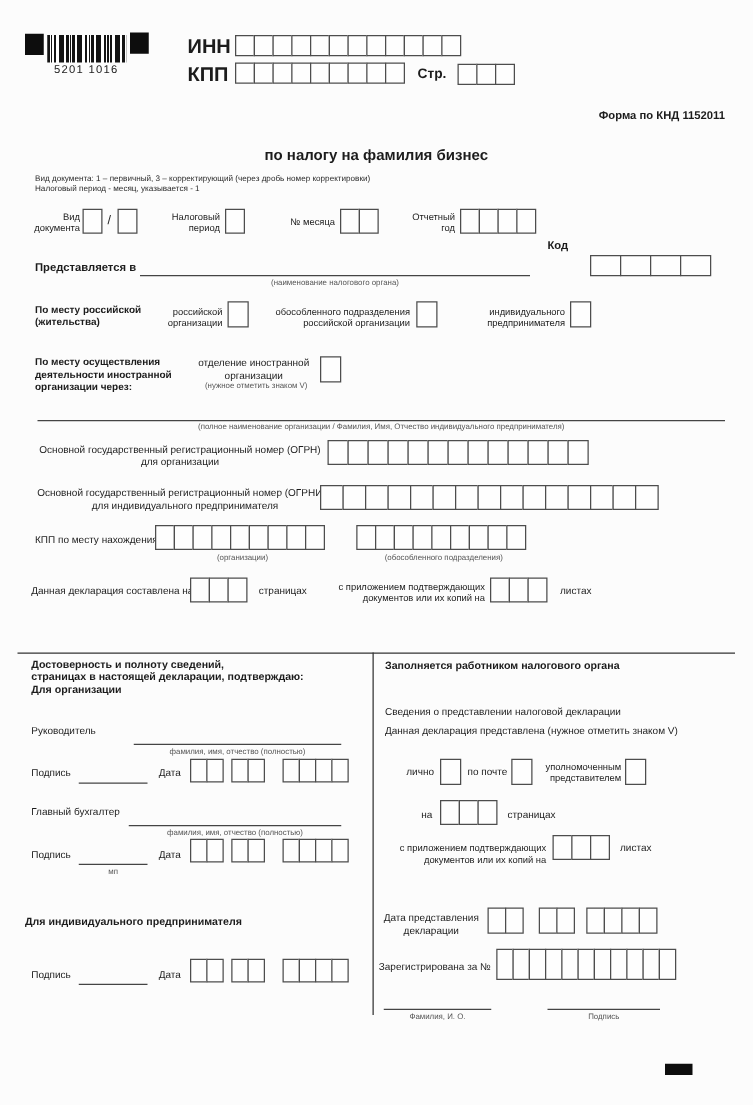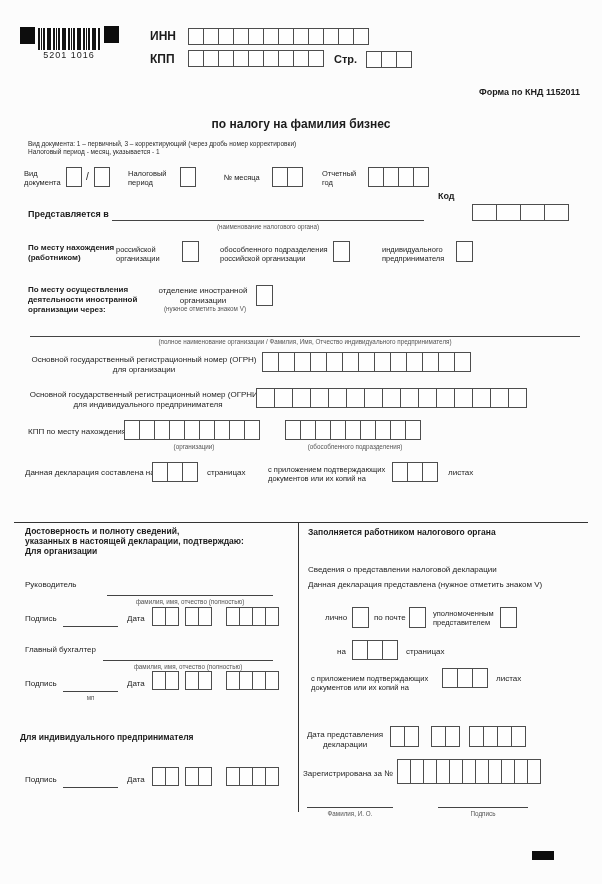--- a/index.html
+++ b/index.html
@@ -31,29 +31,29 @@
   .sz-date .cell { width:14px; height:19px; }
   .sz-date2 .cell { width:15px; height:21px; }
   .sz-reg  .cell { width:14px; height:25px; }
   .checkbox { width:17px; height:21px; border:1px solid #4d4d4d; background:#fefefe; display:block; }
 
   .dgroup { display:flex; }
   .g1 { margin-left:6px; }
   .g2 { margin-left:14px; }
 
   
-  .hdr-lbl { font-size:12px; font-weight:bold; }
+  .hdr-lbl { font-size:16px; font-weight:bold; }
   .ttl { width:602px; text-align:center; font-weight:bold; font-size:12px; line-height:1.15; }
   .fcode { font-weight:bold; font-size:9px; text-align:right; }
   .note { font-size:6.5px; color:#2a2a2a; }
   .lbl { font-size:7.5px; line-height:1.2; }
   .lbl8 { font-size:8px; line-height:1.2;text-align:center; }
   .lbl-b { font-weight:bold; font-size:8px; line-height:1.25; }
   .lbl-b9 { font-weight:bold; font-size:9px; }
-  .right { text-align:left; }
+  .right { text-align:right; }
   .cap { font-size:6.3px; color:#555; text-align:center; line-height:1.1; }
   .uline { border-bottom:1px solid #444; }
   .hline { border-top:1.5px solid #333; }
   .vline { border-left:1px solid #333; }
 </style>
 </head>
 <body>
 
 <div class="page">
 
@@ -131,21 +131,21 @@
   <div class="abs uline" style="left:112px;top:206px;width:312px;height:15px"></div>
   <div class="abs cap" style="left:112px;top:224px;width:312px">(наименование налогового органа)</div>
   <div class="abs lbl-b9" style="left:438px;top:191px">Код</div>
   <div class="abs cells sz-code" style="left:472px;top:204px">
       <span class="cell"></span>
       <span class="cell"></span>
       <span class="cell"></span>
       <span class="cell"></span>
     </div>
 
-  <div class="abs lbl-b" style="left:28px;top:243px;width:112px">По месту нахождения (работником)</div>
+  <div class="abs lbl-b" style="left:28px;top:243px;width:112px">По месту российской (жительства)</div>
   <div class="abs lbl right" style="left:116px;top:245px;width:62px">российской организации</div>
   <span class="abs checkbox" style="left:182px;top:241px"></span>
   <div class="abs lbl right" style="left:220px;top:245px;width:108px">обособленного подразделения российской организации</div>
   <span class="abs checkbox" style="left:333px;top:241px"></span>
   <div class="abs lbl right" style="left:382px;top:245px;width:70px">индивидуального предпринимателя</div>
   <span class="abs checkbox" style="left:456px;top:241px"></span>
 
   <div class="abs lbl-b" style="left:28px;top:285px;width:122px">По месту осуществления деятельности иностранной организации через:</div>
   <div class="abs lbl8" style="left:153px;top:286px;width:100px">отделение иностранной организации</div>
   <span class="abs checkbox" style="left:256px;top:285px"></span>
@@ -227,21 +227,21 @@
       <span class="cell"></span>
       <span class="cell"></span>
       <span class="cell"></span>
     </div>
   <div class="abs lbl8" style="left:448px;top:468px">листах</div>
 
   <div class="abs hline" style="left:14px;top:522px;width:574px"></div>
   <div class="abs vline" style="left:298px;top:522px;height:290px"></div>
 
   <div class="abs lbl-b" style="left:25px;top:526px;font-size:8.5px">Достоверность и полноту сведений,</div>
-  <div class="abs lbl-b" style="left:25px;top:536px;font-size:8.5px">указанных в настоящей декларации, подтверждаю:</div>
+  <div class="abs lbl-b" style="left:25px;top:536px;font-size:8.5px">страницах в настоящей декларации, подтверждаю:</div>
   <div class="abs lbl-b" style="left:25px;top:546px;font-size:8.5px">Для организации</div>
 
   <div class="abs lbl8" style="left:25px;top:580px">Руководитель</div>
   <div class="abs uline" style="left:107px;top:582px;width:166px;height:14px"></div>
   <div class="abs cap" style="left:107px;top:599px;width:166px">фамилия, имя, отчество (полностью)</div>
   <div class="abs lbl8" style="left:25px;top:614px">Подпись</div>
   <div class="abs uline" style="left:63px;top:614px;width:55px;height:13px"></div>
   <div class="abs lbl8" style="left:127px;top:614px">Дата</div>
   <div class="abs dgroup" style="left:152px;top:607px">
     <span class="cells sz-date">

